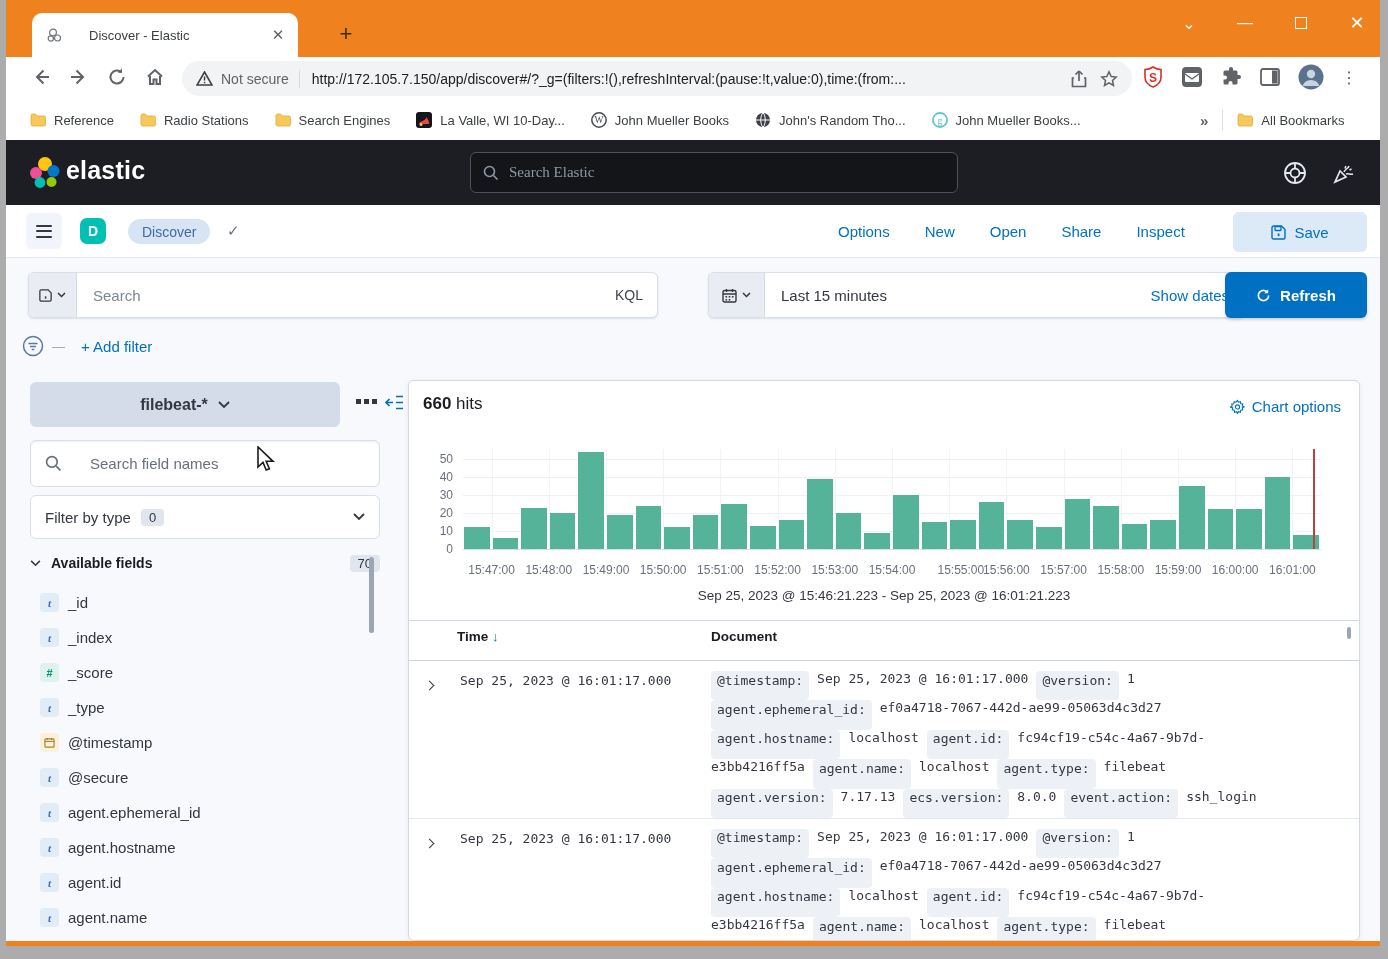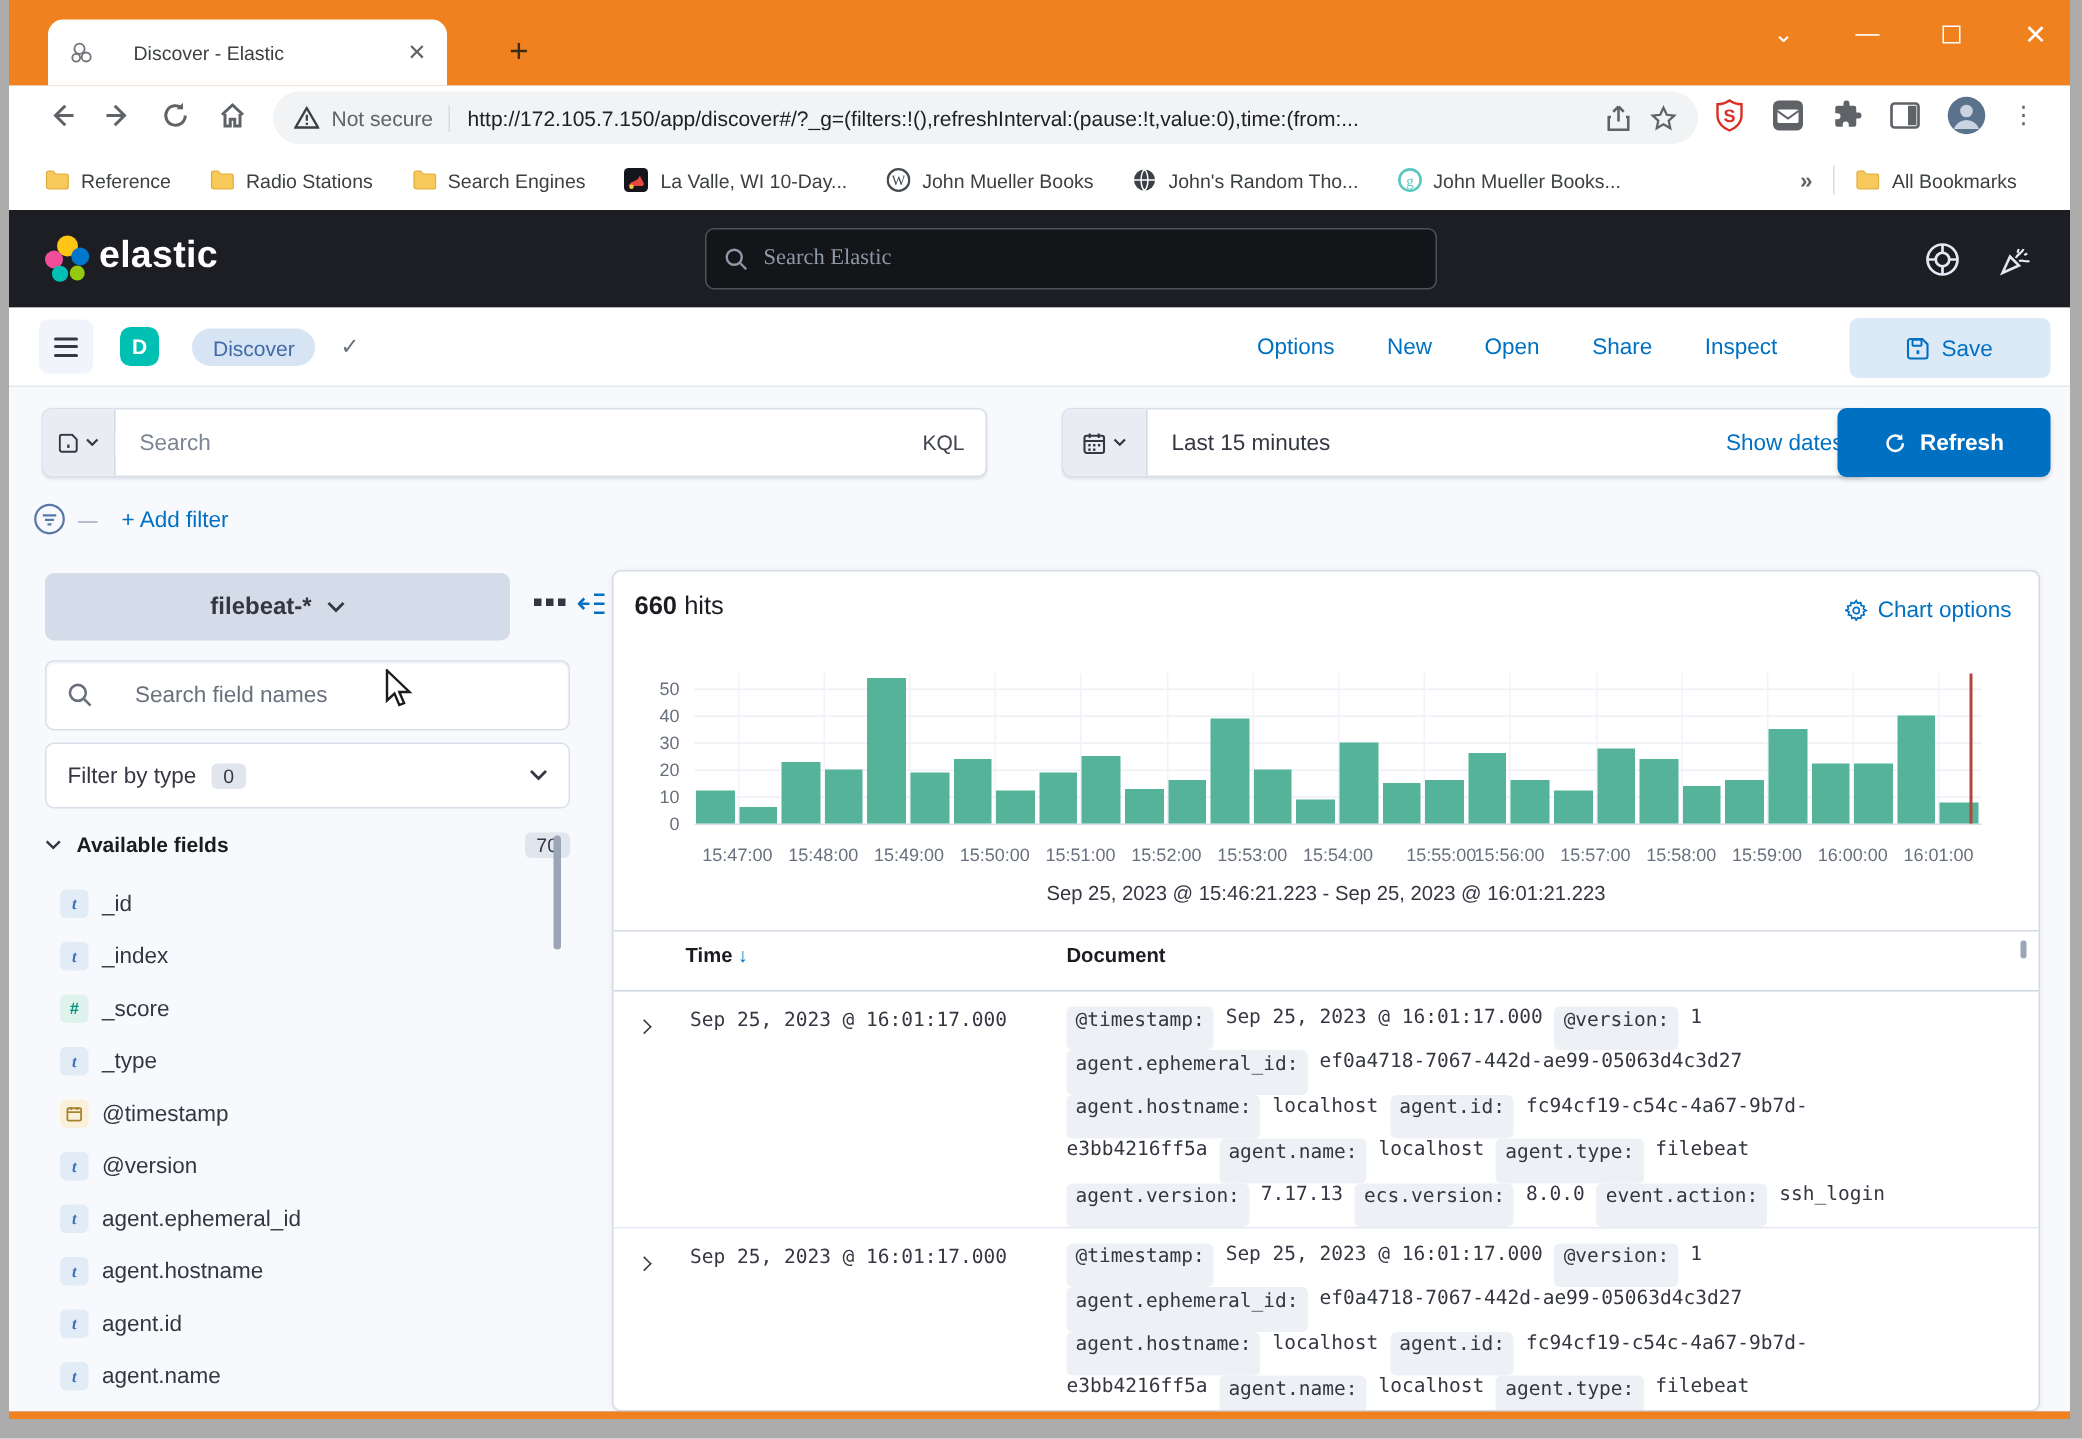--- a/index.html
+++ b/index.html
@@ -487,21 +487,21 @@
         <svg width="11" height="11" viewBox="0 0 12 12">
           <rect x="1" y="2" width="10" height="9" rx="1" fill="none" stroke="#A8832E" stroke-width="1.3"></rect>
           <path d="M1 4.8h10" stroke="#A8832E" stroke-width="1.2"></path>
           <path d="M3.8 1v2.2M8.2 1v2.2" stroke="#A8832E" stroke-width="1.2"></path>
         </svg>
       </span>
       <span class="field-name">@timestamp</span>
     </div>
     <div class="field-item">
       <span class="fic t">t</span>
-      <span class="field-name">@version</span>
+      <span class="field-name">@secure</span>
     </div>
     <div class="field-item">
       <span class="fic t">t</span>
       <span class="field-name">agent.ephemeral_id</span>
     </div>
     <div class="field-item">
       <span class="fic t">t</span>
       <span class="field-name">agent.hostname</span>
     </div>
     <div class="field-item">

